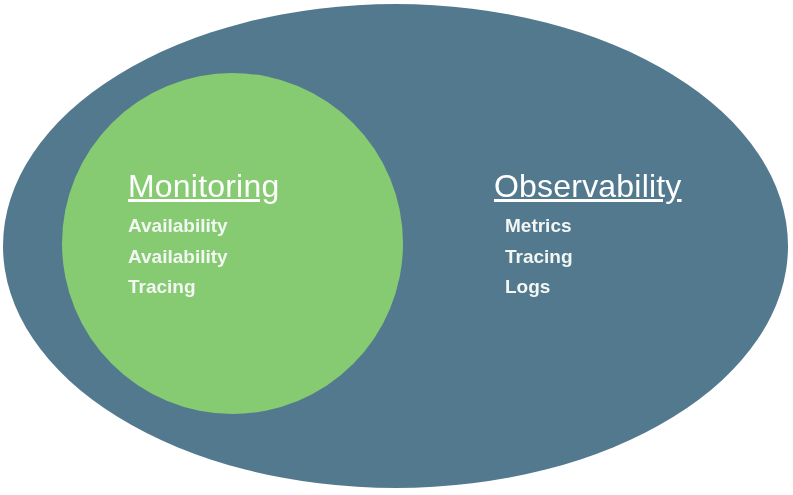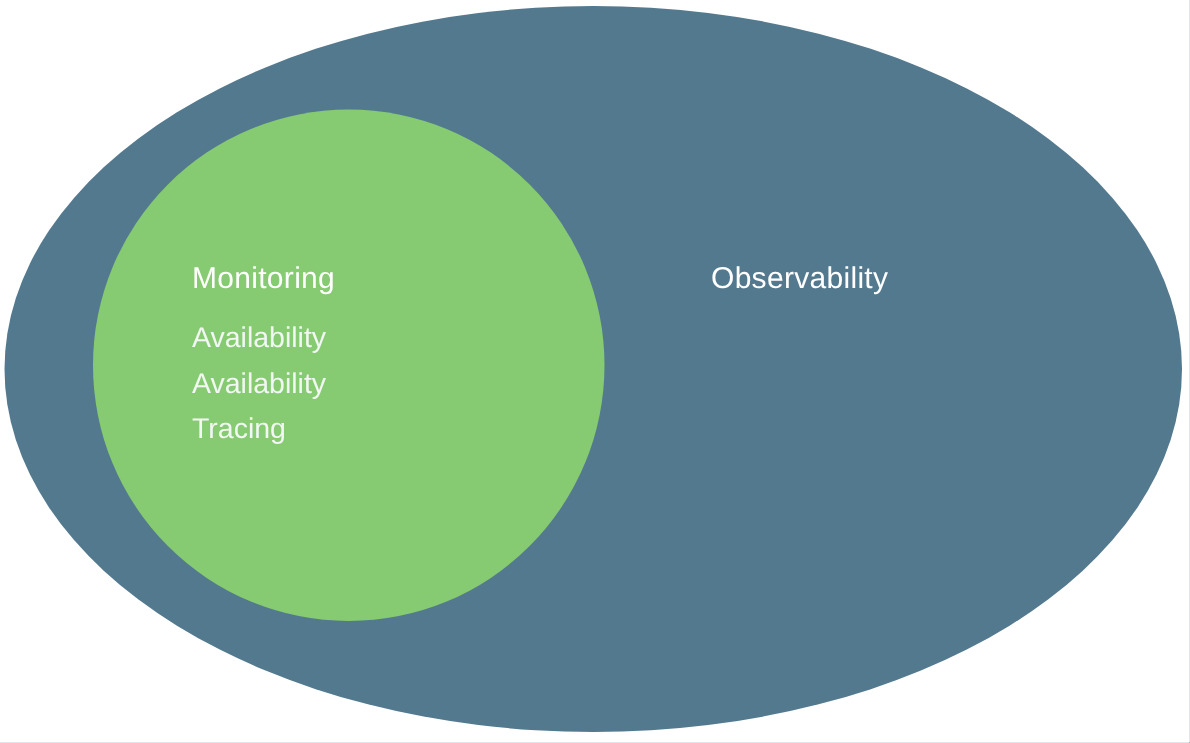--- a/index.html
+++ b/index.html
@@ -37,43 +37,44 @@
   }
   .group {
     position: absolute;
     color: #ffffff;
   }
   .group-monitoring {
     left: 128px;
     top: 168px;
   }
   .group-observability {
-    left: 474px;
+    left: 494px;
     top: 168px;
   }
   .group-title {
-    font-size: 20px;
+    font-size: 32px;
     font-weight: 300;
     line-height: 36px;
     letter-spacing: 0.2px;
     color: #ffffff;
     white-space: nowrap;
+    text-decoration: underline;
   }
   .group-list {
     list-style: none;
     margin: 0;
     padding: 0;
     margin-top: 7px;
   }
   .group-observability .group-list {
     padding-left: 11px;
   }
   .group-list li {
     font-size: 19px;
-    font-weight: 400;
+    font-weight: 700;
     line-height: 30.5px;
     color: #f2f7f4;
     white-space: nowrap;
   }
 </style>
 </head>
 <body>
 
 <div class="canvas">
 
@@ -85,15 +86,20 @@
     <div class="group-title">Monitoring</div>
     <ul class="group-list">
       <li>Availability</li>
       <li>Availability</li>
       <li>Tracing</li>
     </ul>
   </div>
 
   <div class="group group-observability">
     <div class="group-title">Observability</div>
+    <ul class="group-list">
+      <li>Metrics</li>
+      <li>Tracing</li>
+      <li>Logs</li>
+    </ul>
   </div>
 
 </div>
 
 </body></html>

